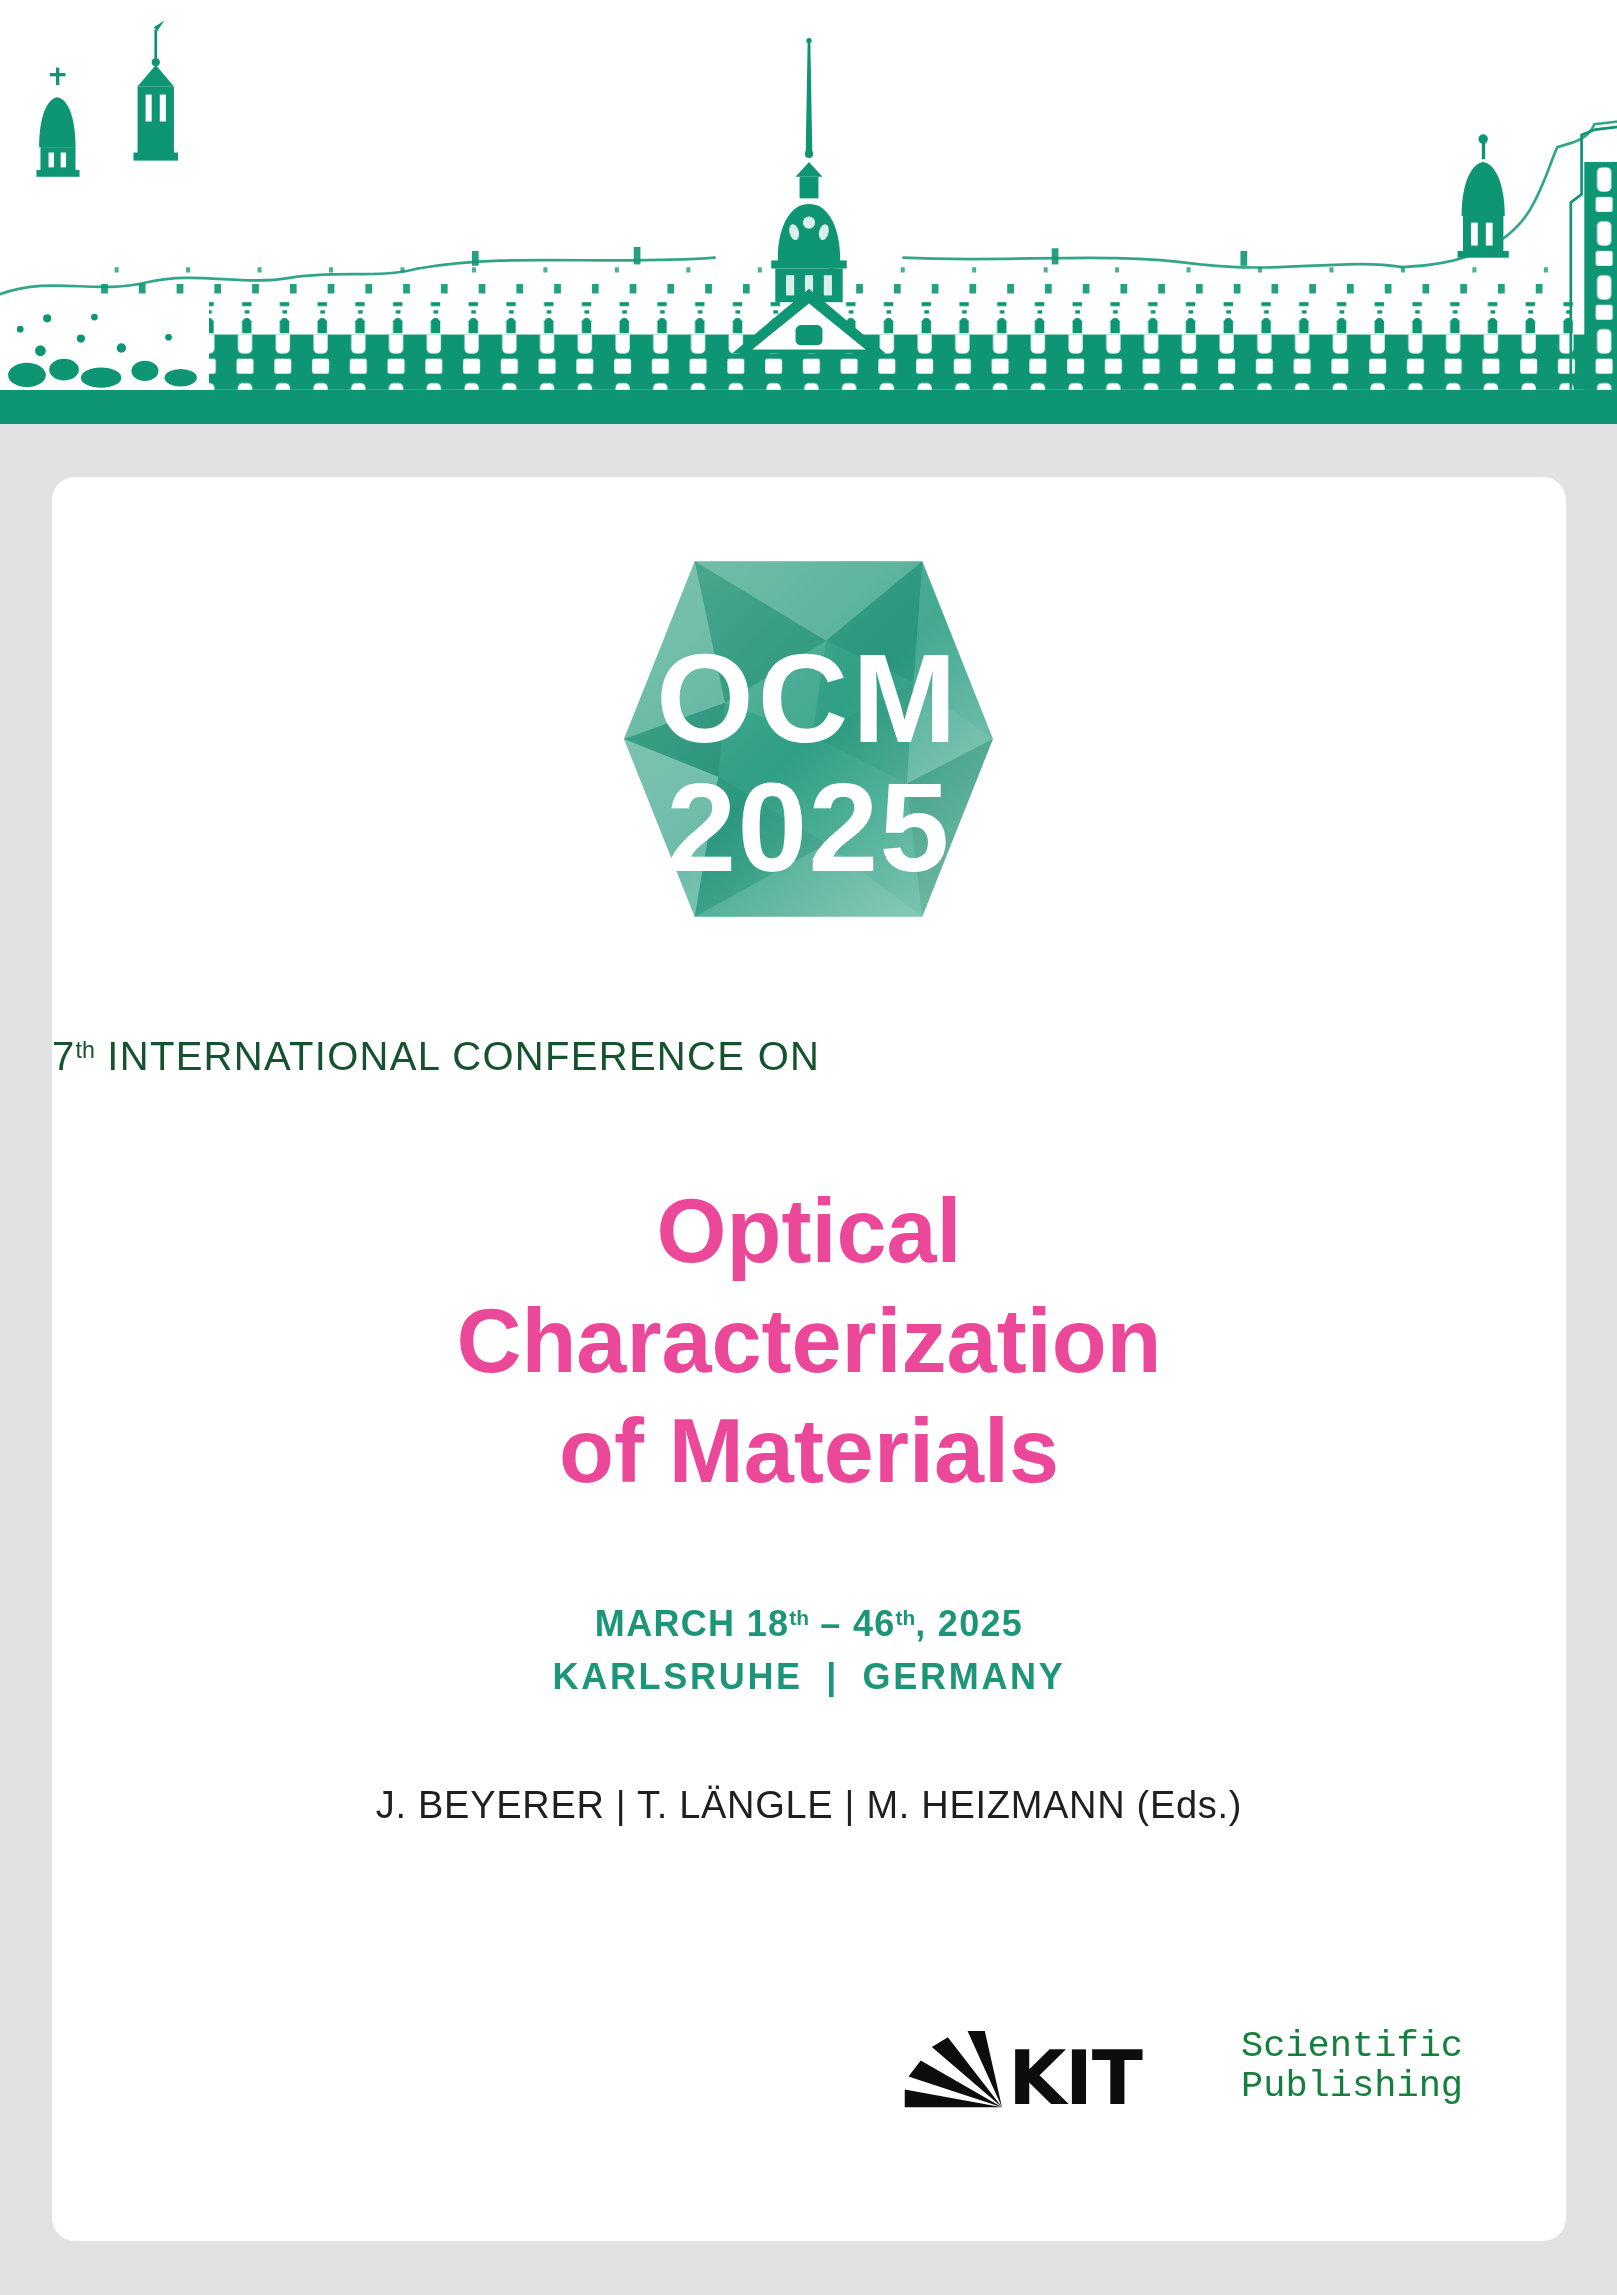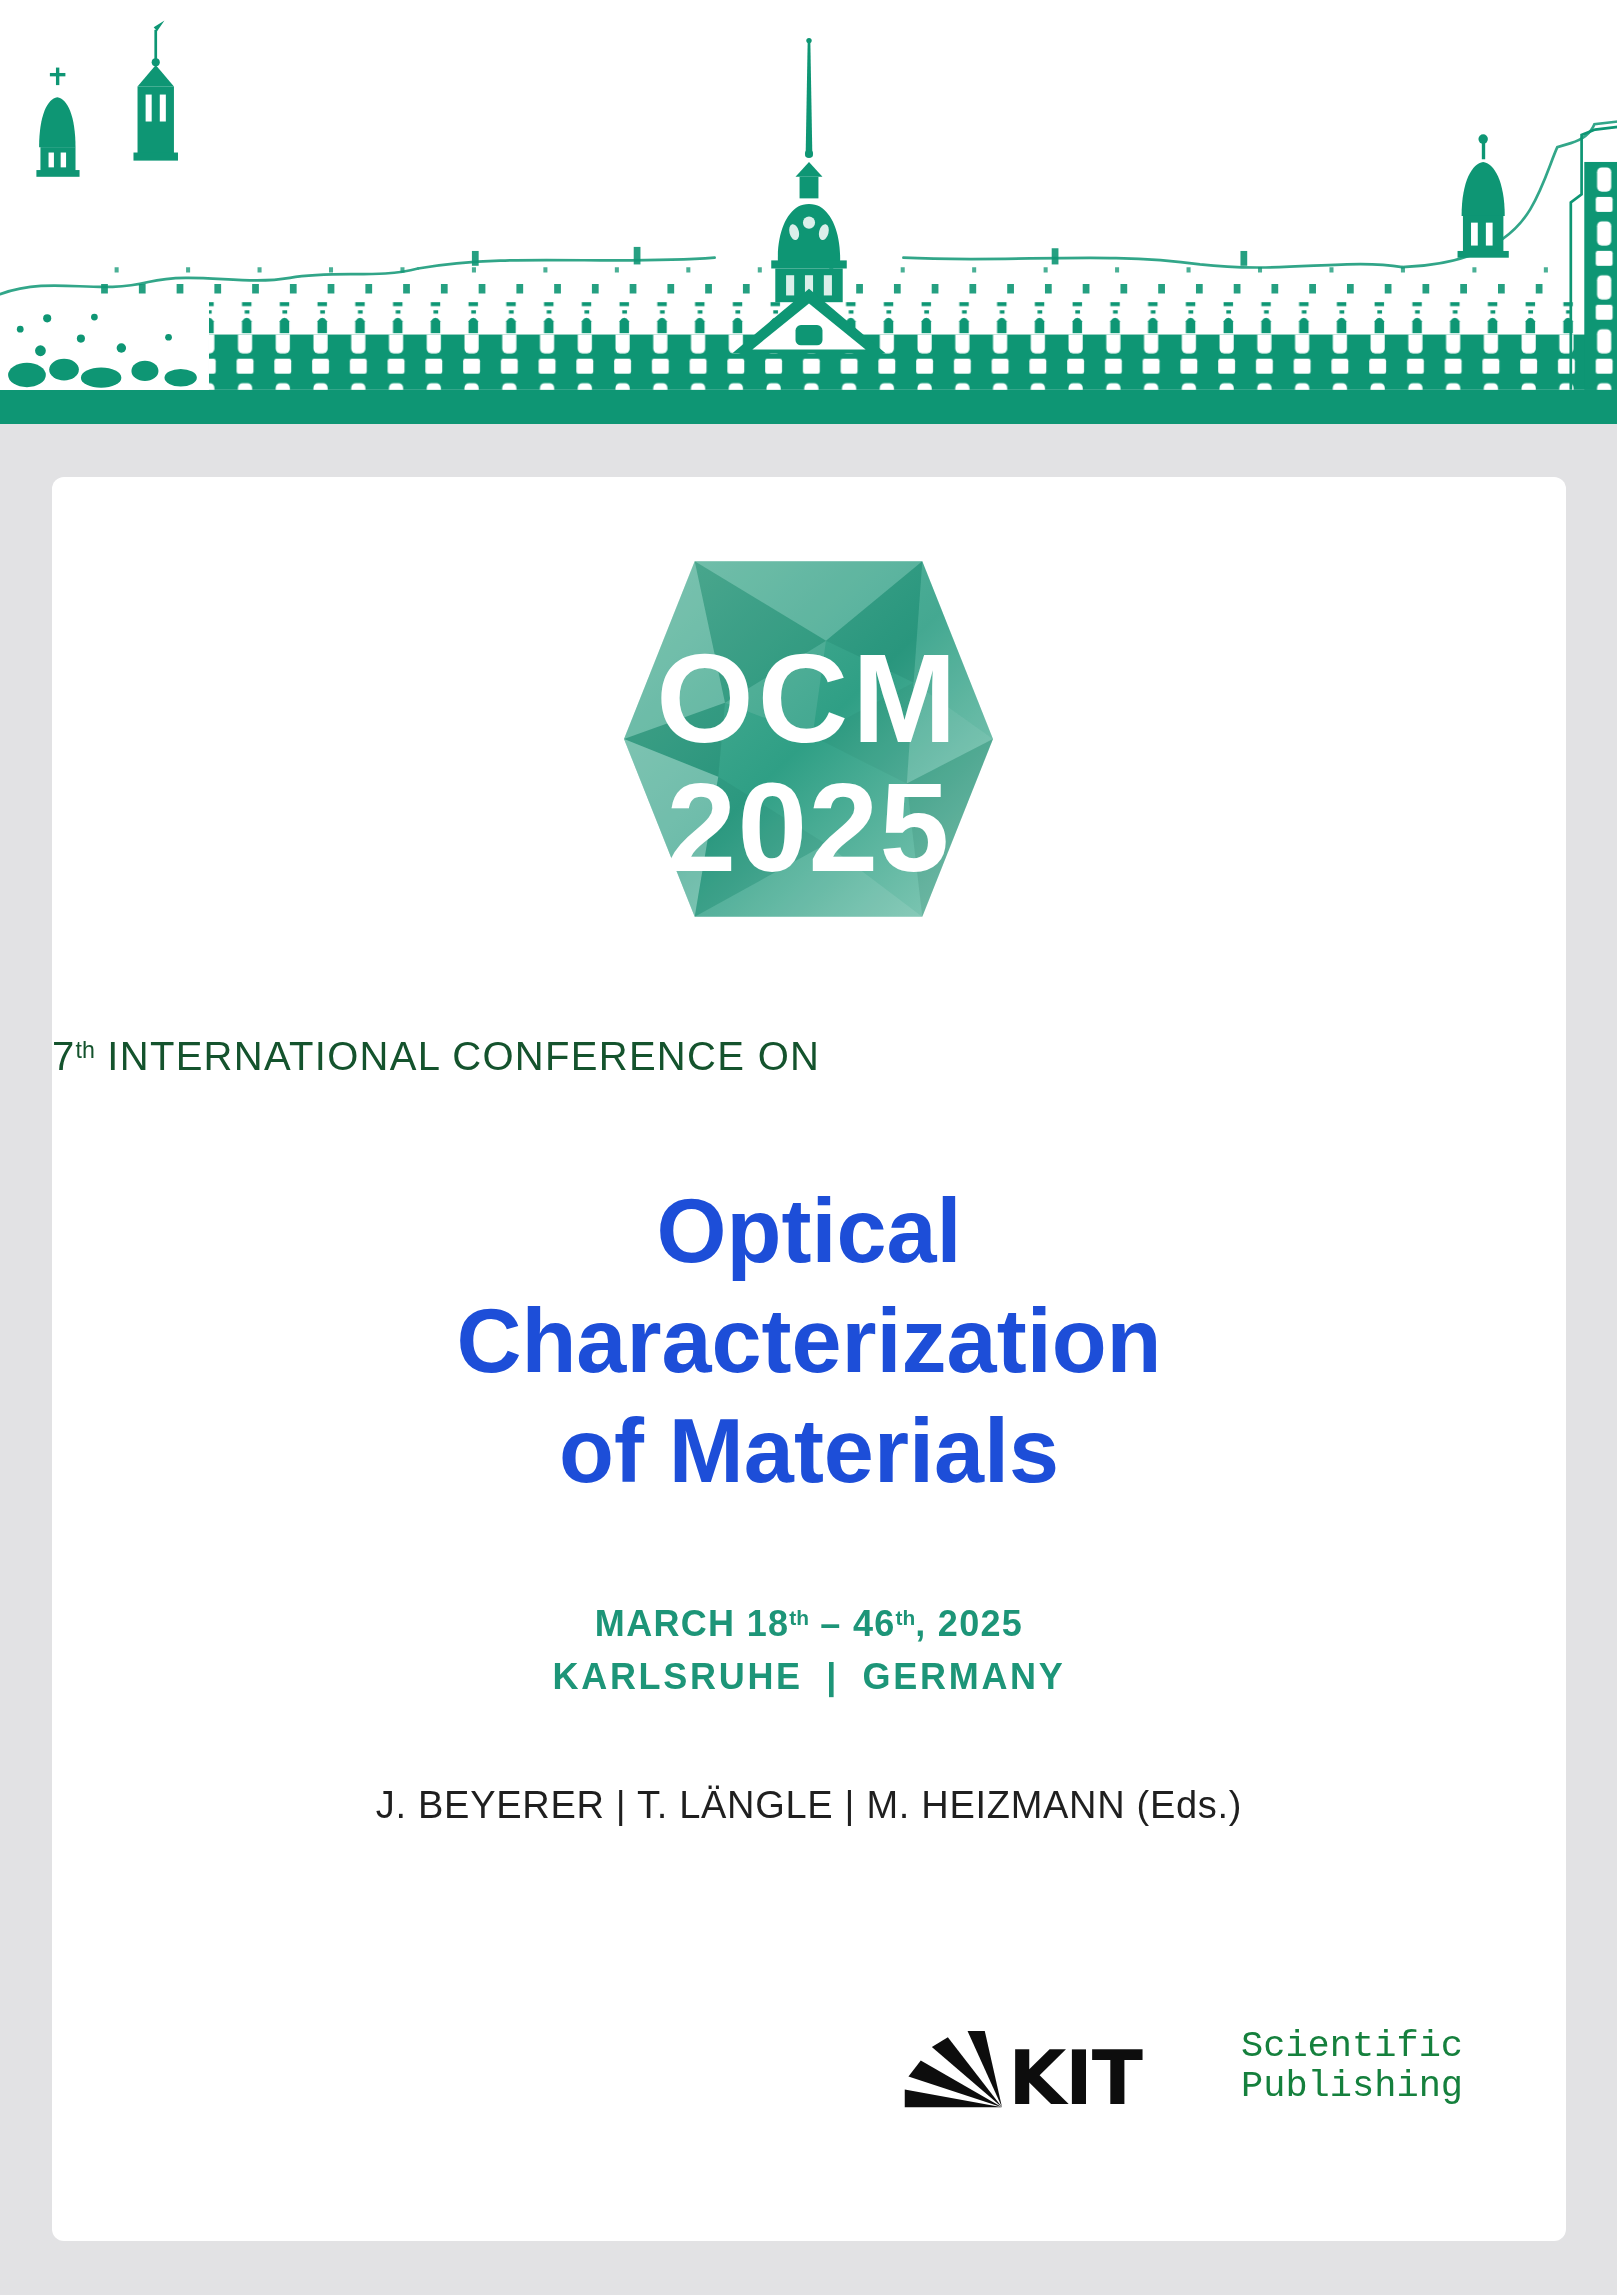--- a/index.html
+++ b/index.html
@@ -8,33 +8,33 @@
     background:#e2e2e4;
     font-family:"Liberation Sans", sans-serif;
     position:relative;
   }
   .page{position:absolute;left:0;top:0;width:1618px;height:2295px;overflow:hidden;background:#e2e2e4;}
   .header{position:absolute;left:0;top:0;width:1618px;height:390px;background:#ffffff;}
   .header svg{display:block;width:1618px;height:390px;}
   .green-band{position:absolute;left:0;top:390px;width:1618px;height:34px;background:#0e9674;}
   .card{
     position:absolute;left:52px;top:477px;width:1514px;height:1764px;
-    background:#ffffff;border-radius:12px;
+    background:#ffffff;border-radius:23px;
   }
   .hexlogo{position:absolute;left:572px;top:84px;width:369px;height:356px;}
   .hexlogo svg{display:block;width:369px;height:356px;}
   .hex-text{font-family:"Liberation Sans",sans-serif;font-weight:700;fill:#ffffff;}
   .conf-line{
     position:absolute;left:0;top:557px;width:100%;text-align:left;
     font-size:40px;font-weight:400;color:#14532d;letter-spacing:1.3px;white-space:nowrap;
   }
   .sup{font-size:58%;position:relative;top:-0.52em;letter-spacing:0;}
   .title{
     position:absolute;left:0;top:700px;width:100%;text-align:center;
-    font-size:90px;line-height:1.22;font-weight:700;color:#1d4ed8;margin:0;
+    font-size:90px;line-height:1.22;font-weight:700;color:#ec4899;margin:0;
   }
   .dates{
     position:absolute;left:0;top:1120px;width:100%;text-align:center;
     font-size:36px;font-weight:700;color:#1d9578;line-height:1.48;letter-spacing:1.3px;white-space:nowrap;
   }
   .dates .loc{letter-spacing:2.7px;word-spacing:10.8px;}
   .editors{
     position:absolute;left:0;top:1307px;width:100%;text-align:center;
     font-size:38px;font-weight:400;color:#1f1f1f;letter-spacing:0.7px;line-height:43px;white-space:nowrap;
   }

